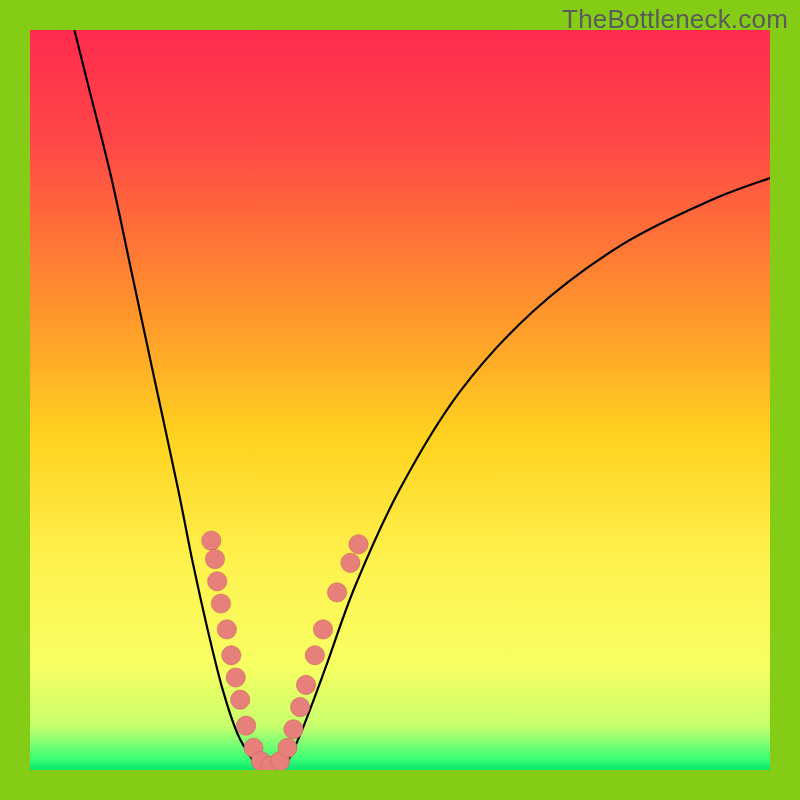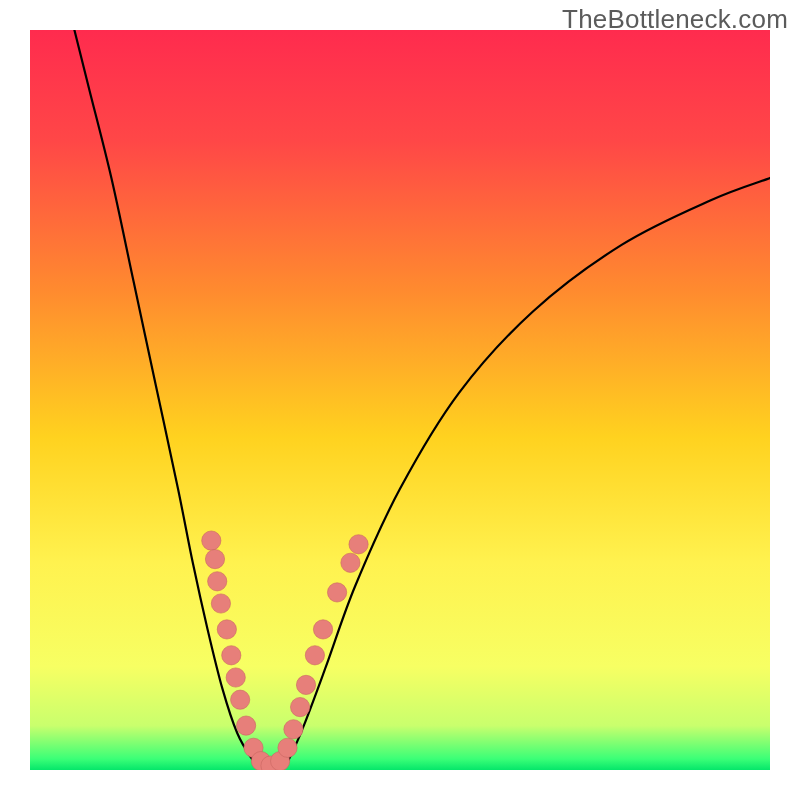--- a/index.html
+++ b/index.html
@@ -8,21 +8,21 @@
     width: 800px;
     height: 800px;
     overflow: hidden;
     background: #000;
     font-family: Arial, Helvetica, sans-serif;
   }
   .frame {
     position: absolute;
     top: 0; left: 0;
     width: 800px; height: 800px;
-    background: #ffffff;
+    background: #84cc16;
   }
   .plot-area {
     position: absolute;
     top: 30px;
     left: 30px;
     width: 740px;
     height: 740px;
     overflow: hidden;
   }
   .gradient-bg {

